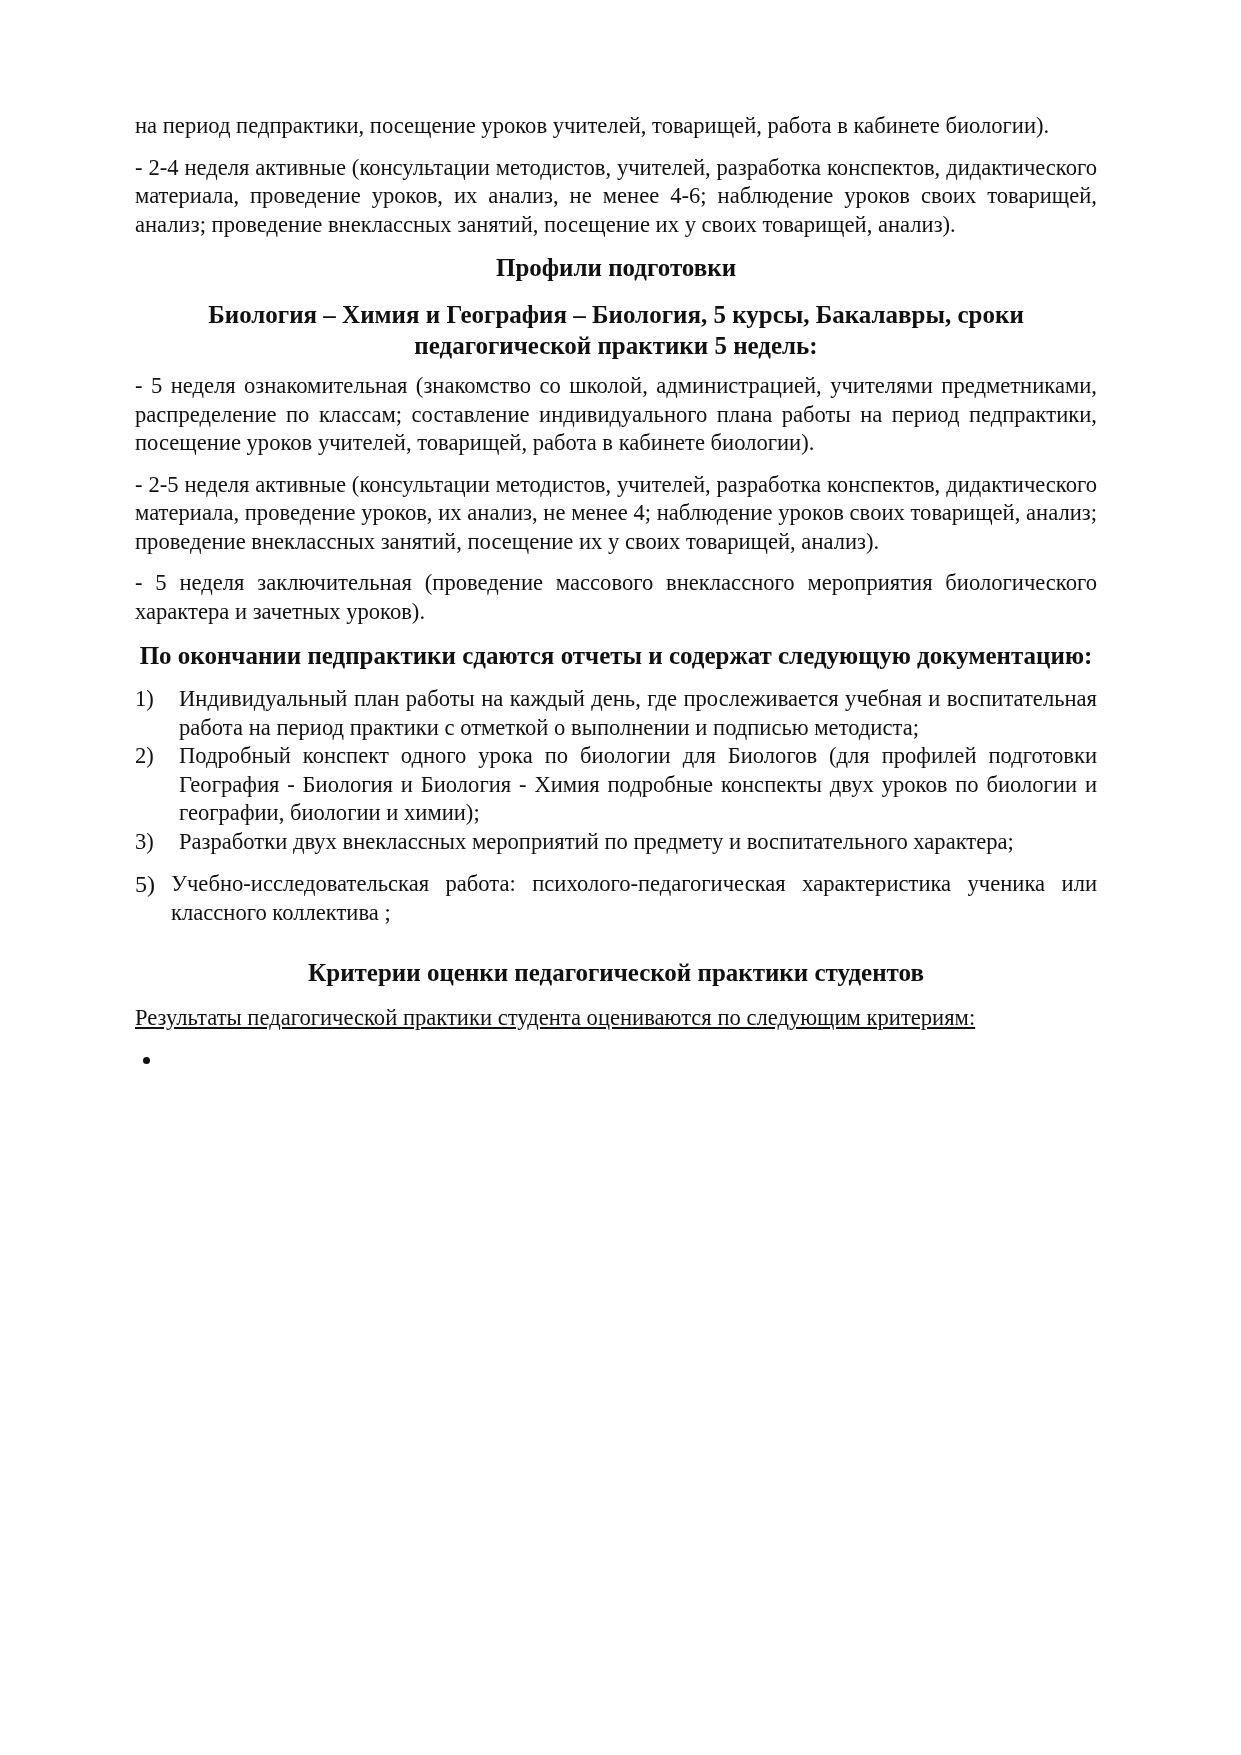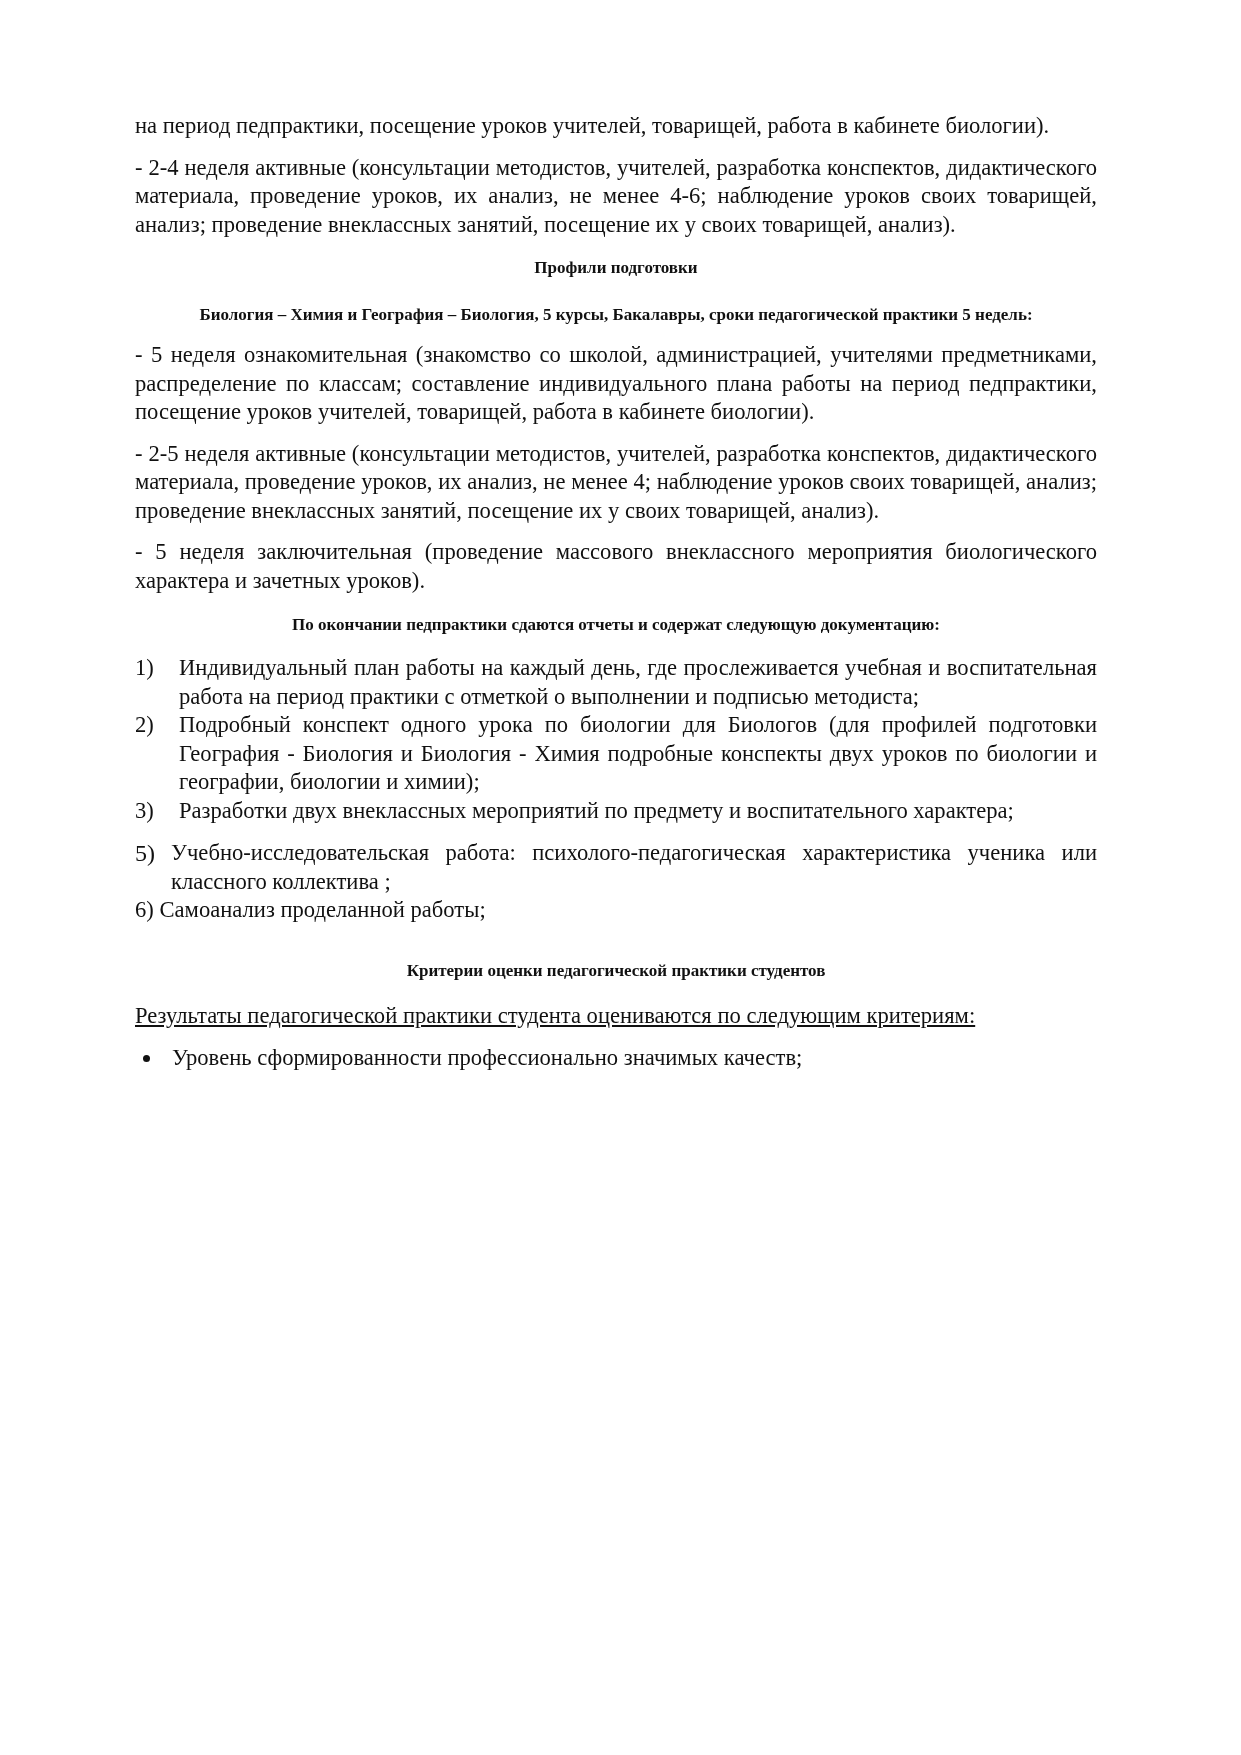--- a/index.html
+++ b/index.html
@@ -20,21 +20,21 @@
   p, .li {
     margin: 0;
     font-size: 22.6px;
     line-height: 28.5px;
     text-align: justify;
   }
   .para { margin-bottom: 13px; }
   .h-center {
     text-align: center;
     font-weight: bold;
-    font-size: 17px;
+    font-size: 25px;
     line-height: 31px;
     margin: 0;
   }
   .h1 { margin-top: 0px; margin-bottom: 16px; }
   .h2 { margin-bottom: 11px; }
   .h3 { margin-top: 14px; margin-bottom: 14px; }
   .h4 { margin-top: 16px; margin-bottom: 16px; }
   .numlist .li {
     display: flex;
   }
@@ -92,29 +92,24 @@
     </div>
     <div class="li">
       <span class="num">3)</span>
       <span class="txt">Разработки двух внеклассных мероприятий по предмету и воспитательного характера;</span>
     </div>
     <div class="gap"></div>
     <div class="li">
       <span class="num" style="flex-basis:36px;font-size:24px;">5)</span>
       <span class="txt">Учебно-исследовательская работа: психолого-педагогическая характеристика ученика или классного коллектива ;</span>
     </div>
-    <div class="li plain">
-      <span>6)</span>
-      <span>Самоанализ проделанной работы;</span>
-    </div>
     <div class="gap"></div>
   </div>
 
   <h3 class="h-center h4">Критерии оценки педагогической практики студентов</h3>
 
   <p style="text-align:left;text-decoration:underline;">Результаты педагогической практики студента оцениваются по следующим критериям:</p>
 
   <div class="bullet-row">
     <span class="dot"><span></span></span>
-    <span>Уровень сформированности профессионально значимых качеств;</span>
   </div>
 
 </div>
 
 </body></html>

